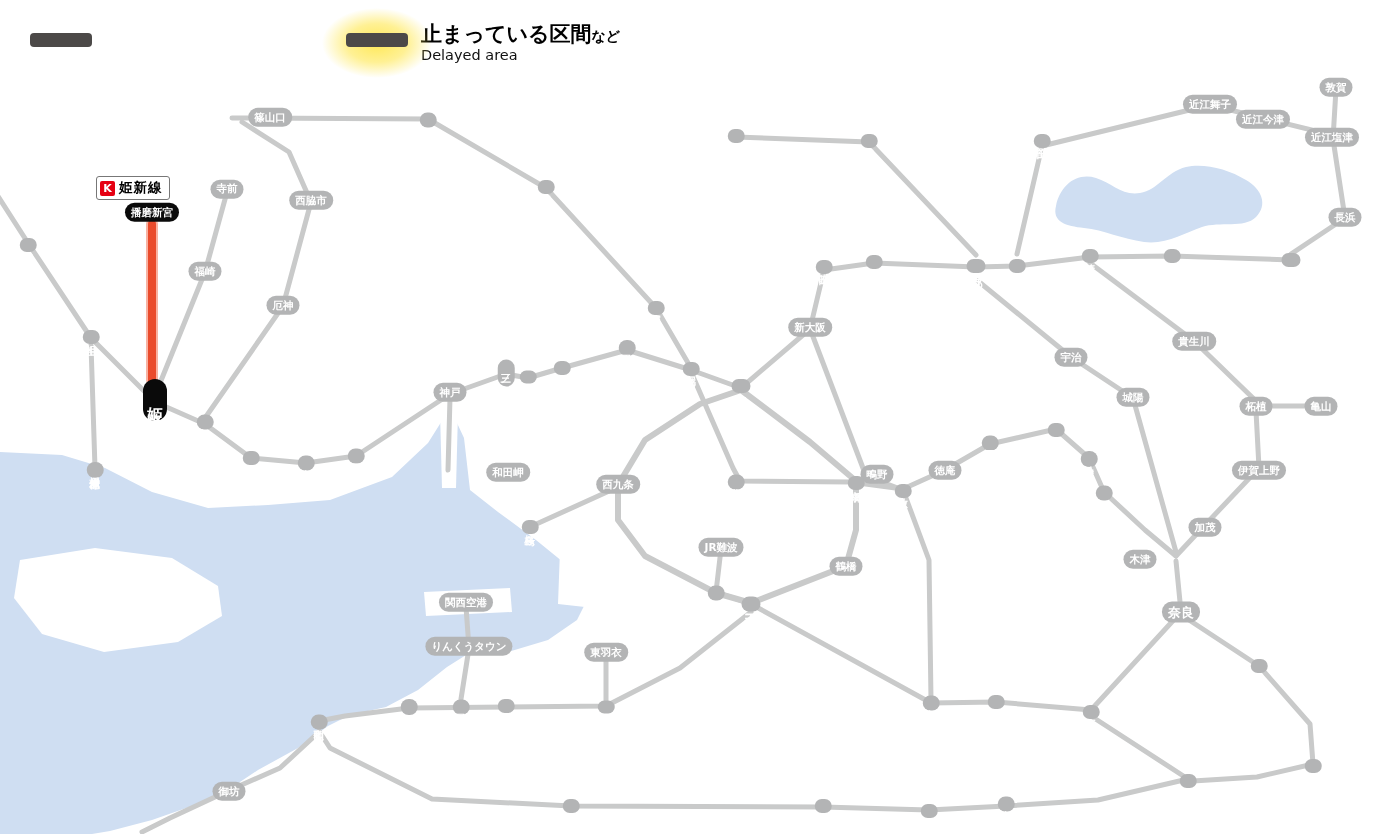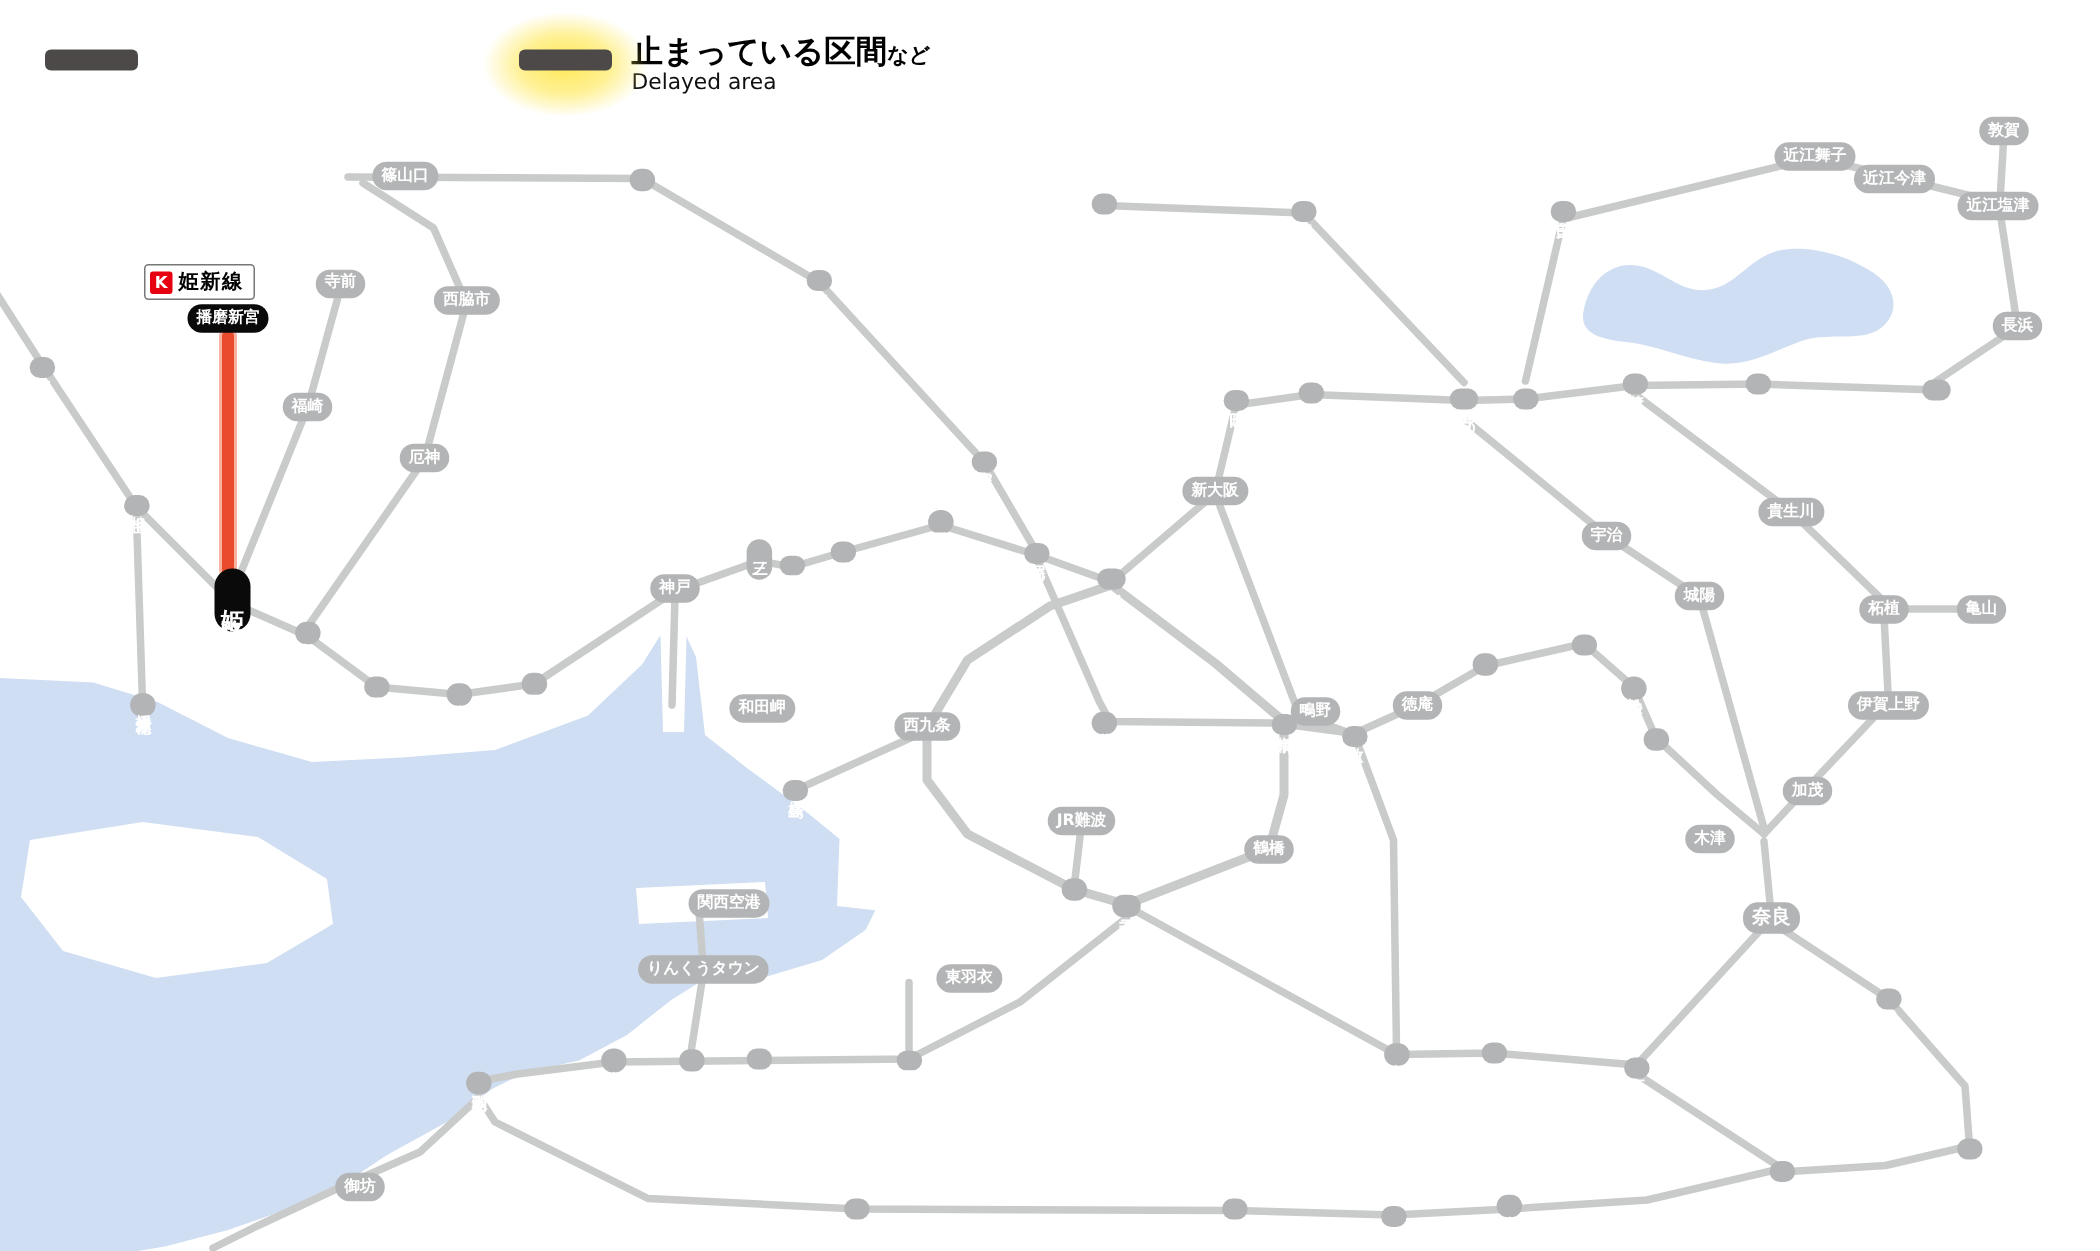--- a/index.html
+++ b/index.html
@@ -120,27 +120,27 @@
       <div class="st v" style="left: 996px; top: 702px;">柏原</div>
       <div class="st v" style="left: 1091px; top: 712px;">王寺</div>
       <div class="st v" style="left: 1188px; top: 781px;">高田</div>
       <div class="st v" style="left: 1259px; top: 666px;">天理</div>
       <div class="st v" style="left: 1313px; top: 766px;">桜井</div>
       <div class="st v" style="left: 1006px; top: 804px;">吉野口</div>
       <div class="st v" style="left: 929px; top: 811px;">五条</div>
       <div class="st v" style="left: 823px; top: 806px;">橋本</div>
       <div class="st v" style="left: 571px; top: 806px;">粉河</div>
       <div class="st v" style="left: 319px; top: 722px;">和歌山</div>
-      <div class="st" style="left: 240px; top: 791px;">御坊</div>
+      <div class="st" style="left: 229px; top: 791px;">御坊</div>
       <div class="st v" style="left: 409px; top: 707px;">和泉砂川</div>
       <div class="st v" style="left: 461px; top: 707px;">日根野</div>
       <div class="st v" style="left: 506px; top: 706px;">熊取</div>
       <div class="st v" style="left: 606px; top: 707px;">鳳</div>
-      <div class="st" style="left: 606px; top: 652px; margin-left: 40px;">東羽衣</div>
-      <div class="st" style="left: 466px; top: 602px; margin-left: 20px;">関西空港</div>
+      <div class="st" style="left: 606px; top: 652px;">東羽衣</div>
+      <div class="st" style="left: 466px; top: 602px;">関西空港</div>
       <div class="st" style="left: 469px; top: 646px;">りんくうタウン</div>
       <div class="st v" style="left: 691px; top: 369px;">尼崎</div>
       <div class="st v" style="left: 627px; top: 348px;">甲子園口</div>
       <div class="st v" style="left: 562px; top: 368px;">芦屋</div>
       <div class="st v" style="left: 528px; top: 377px;">灘</div>
       <div class="st v" style="left: 506px; top: 373px;">三ノ宮</div>
       <div class="st" style="left: 450px; top: 392px;">神戸</div>
       <div class="st" style="left: 464px; top: 472px; margin-left: 44px;">和田岬</div>
       <div class="st v" style="left: 656px; top: 308px;">塚口</div>
       <div class="st v" style="left: 546px; top: 187px;">宝塚</div>

